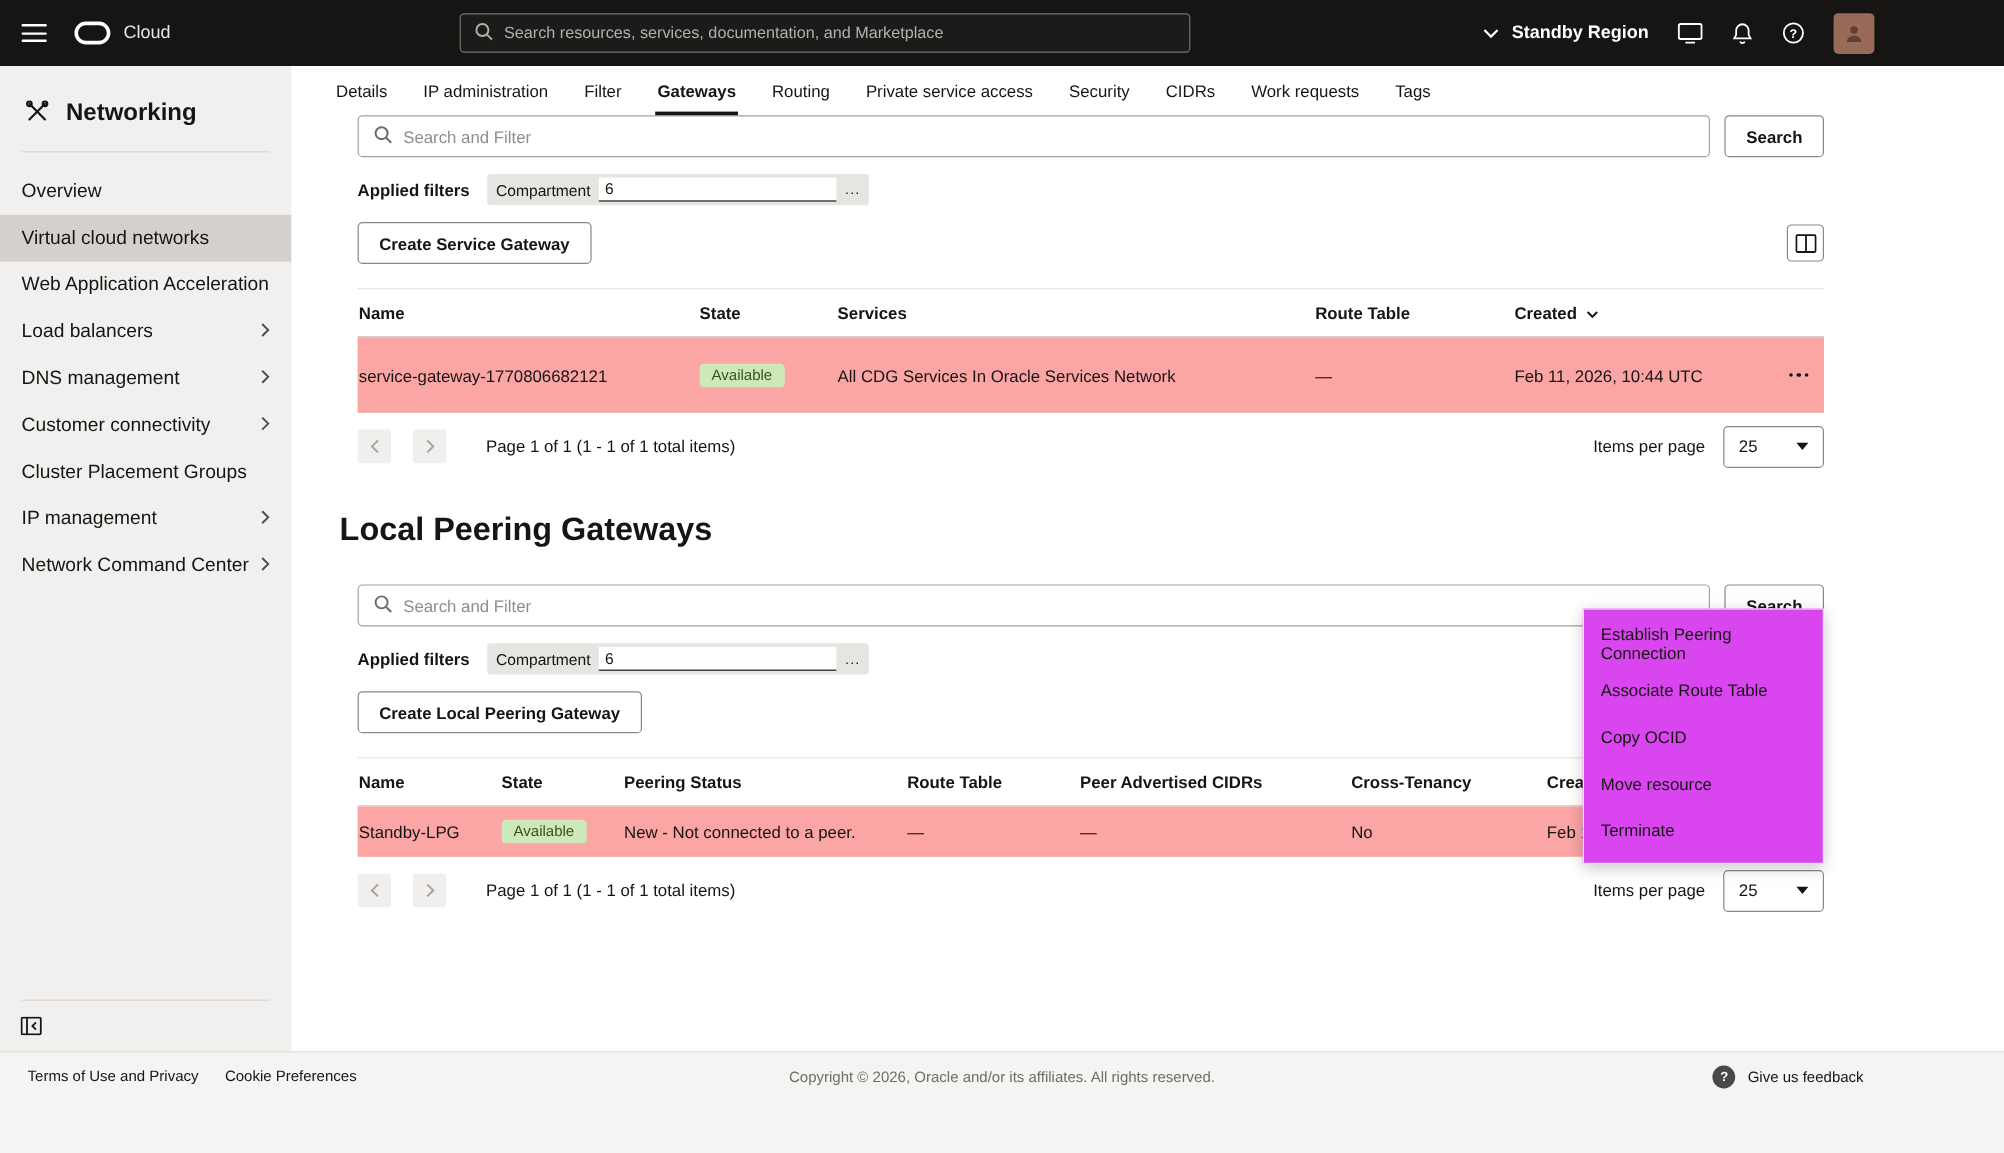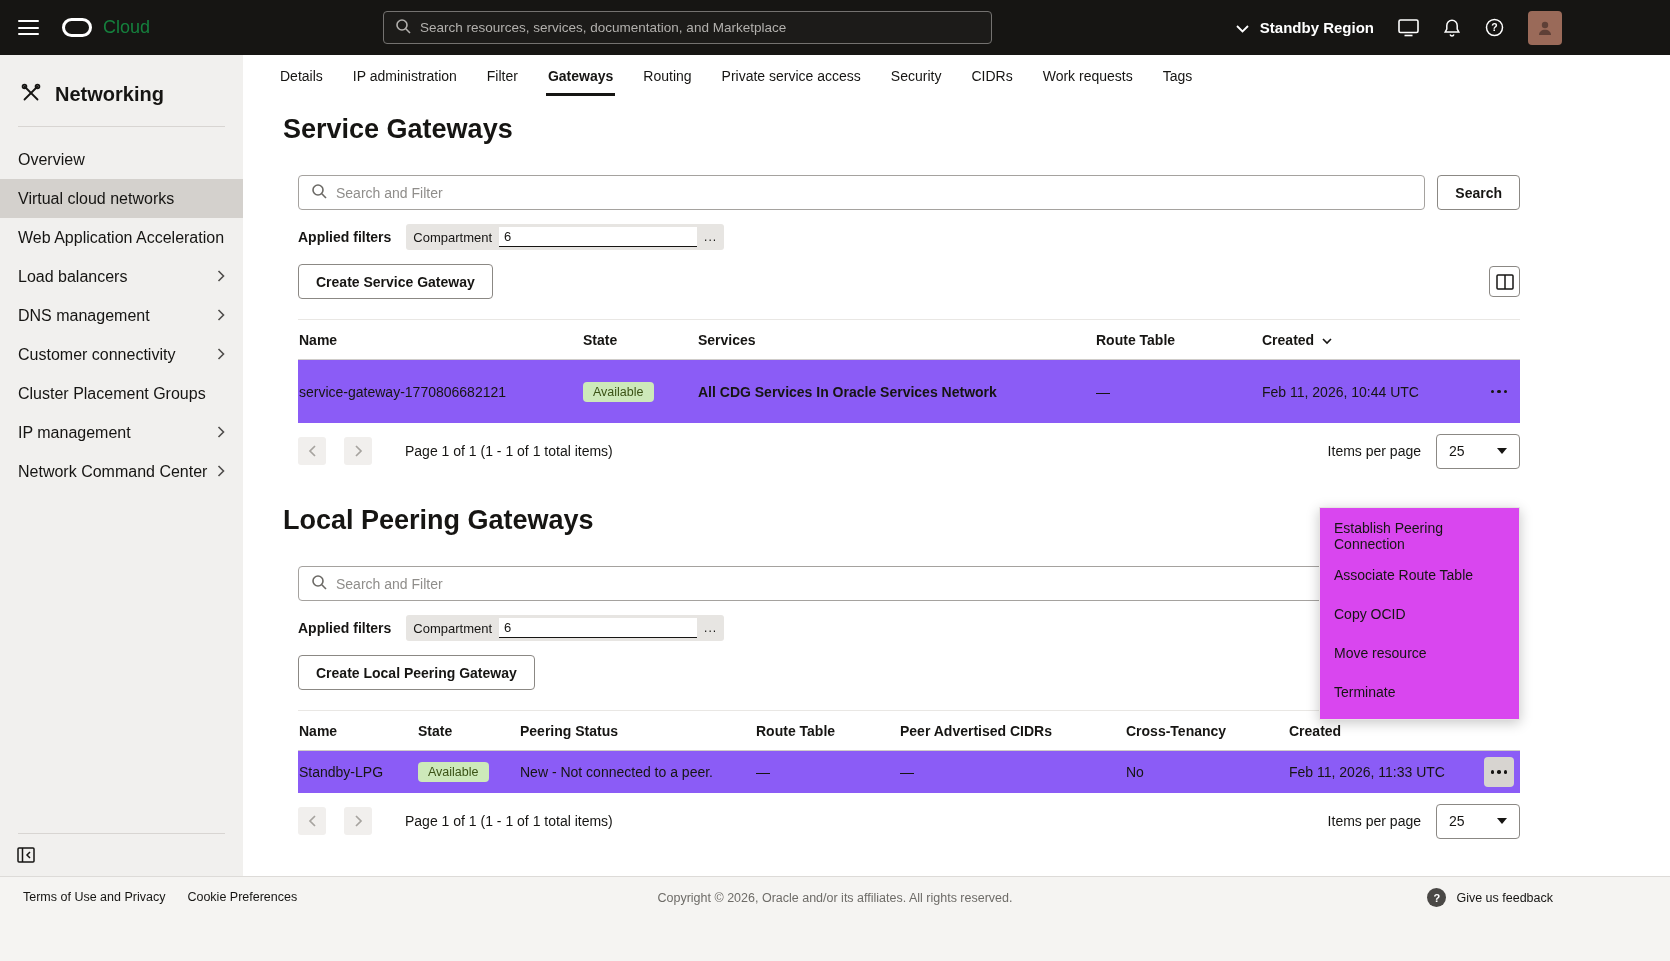--- a/index.html
+++ b/index.html
@@ -5,21 +5,21 @@
   *{box-sizing:border-box;margin:0;padding:0}
   html,body{width:1670px;height:961px}
   body{font-family:"Liberation Sans","DejaVu Sans",sans-serif;color:#161513;background:#fff;overflow:hidden;position:relative;font-size:14px}
 
   
   .topbar{height:55px;background:#161513;display:flex;align-items:center;position:relative;padding:0 18px;color:#fff}
   .hamburger{width:21px;height:15px;display:flex;flex-direction:column;justify-content:space-between;background:none;border:none;cursor:pointer}
   .hamburger i{display:block;height:2px;background:#fff;border-radius:1px}
   .brand{display:flex;align-items:center;gap:11px;margin-left:23px}
   .o-logo{width:30px;height:19px;border:3px solid #fff;border-radius:10px}
-  .brand-name{font-size:18px;color:#15803d}
+  .brand-name{font-size:15px;color:#e5e5e5}
   .top-search{position:absolute;left:383px;top:11px;width:609px;height:33px;background:#1c1b19;border:1px solid #747270;border-radius:4px;display:flex;align-items:center;padding:0 11px;gap:9px}
   .top-search input{flex:1;background:transparent;border:none;outline:none;color:#eceae8;font-size:13.5px;font-family:inherit}
   .top-search input::placeholder{color:#b2b0ad}
   .top-right{position:absolute;right:108px;top:0;height:55px;display:flex;align-items:center;gap:24px}
   .region-btn{display:flex;align-items:center;gap:11px;font-size:15px;font-weight:bold;color:#fff;background:none;border:none;cursor:pointer;font-family:inherit}
   .icon-btn{background:none;border:none;cursor:pointer;display:flex;align-items:center;padding:0}
   .avatar{width:34px;height:34px;border-radius:4px;background:#9a6a59;display:flex;align-items:center;justify-content:center;border:none;cursor:pointer}
 
   
   .body-row{display:flex;height:821px}
@@ -53,27 +53,27 @@
   .applied-label{font-weight:bold;font-size:14px}
   .chip{display:flex;align-items:center;height:26px;background:#e7e5e2;border-radius:3px;padding:0 7px;font-size:13px;gap:7px}
   .chip-value{background:#fff;border-bottom:1px solid #161513;width:198px;height:20px;font-size:13px;padding:0 5px;display:flex;align-items:center}
   .chip-more{font-size:12px;letter-spacing:1px;cursor:pointer}
 
   .create-row{display:flex;align-items:center;justify-content:space-between;margin-top:14px;margin-bottom:20px}
   .sq-icon-btn{width:31px;height:31px;border:1px solid #8b8884;border-radius:4px;background:#fff;display:flex;align-items:center;justify-content:center;cursor:pointer}
 
   .table{width:1222px;border-top:1px solid #e9e7e4;font-size:14px}
   .thead{display:grid;align-items:center;height:40px;border-bottom:1px solid #cfccc9;font-weight:bold}
-  .trow{display:grid;align-items:center;background:#8b5cf6}
+  .trow{display:grid;align-items:center;background:#fca5a5}
   .t1 .thead,.t1 .trow{grid-template-columns:284px 115px 398px 166px 199px 1fr}
   .t1 .trow{height:63px}
   .t2 .thead,.t2 .trow{grid-template-columns:119px 102px 236px 144px 226px 163px 172px 1fr}
   .t2 .trow{height:42px}
   .cell{padding-left:1px;padding-right:10px;overflow:hidden;white-space:nowrap;text-overflow:ellipsis}
-  .cell.bold{font-weight:bold}
+  .cell.bold{font-weight:normal}
   .col-head{display:flex;align-items:center;gap:8px}
   .pill{display:inline-block;background:#cde9ba;color:#3a5215;font-size:12.5px;padding:3px 10px;border-radius:4px}
   .cell.actions{display:flex;justify-content:flex-end;padding-right:6px}
   .dots-btn{width:30px;height:30px;border:none;background:none;border-radius:4px;display:flex;align-items:center;justify-content:center;gap:3px;cursor:pointer}
   .dots-btn.open{background:#d7d4d0}
   .dots-btn i{width:3.5px;height:3.5px;border-radius:50%;background:#161513;display:block}
 
   .pagination{display:flex;align-items:center;height:56px;font-size:14px}
   .page-btn{width:28px;height:28px;background:#f1efed;border:none;border-radius:3px;display:flex;align-items:center;justify-content:center;cursor:default}
   .page-btn + .page-btn{margin-left:18px}
@@ -235,21 +235,20 @@
       <div class="tab">Routing</div>
       <div class="tab">Private service access</div>
       <div class="tab">Security</div>
       <div class="tab">CIDRs</div>
       <div class="tab">Work requests</div>
       <div class="tab">Tags</div>
     </div>
 
     <div class="content">
 
-      <h1 class="section-title">Service Gateways</h1>
       <div class="sec-inner">
         <div class="filter-row">
           <div class="search-box">
             <span>
               <svg width="16" height="16" viewBox="0 0 16 16">
                   <circle cx="7" cy="7" r="5" fill="none" stroke="#6b6965" stroke-width="1.6"></circle>
                   <line x1="10.8" y1="10.8" x2="15" y2="15" stroke="#6b6965" stroke-width="1.6"></line>
                 </svg>
             </span>
             <input placeholder="Search and Filter" style="">

